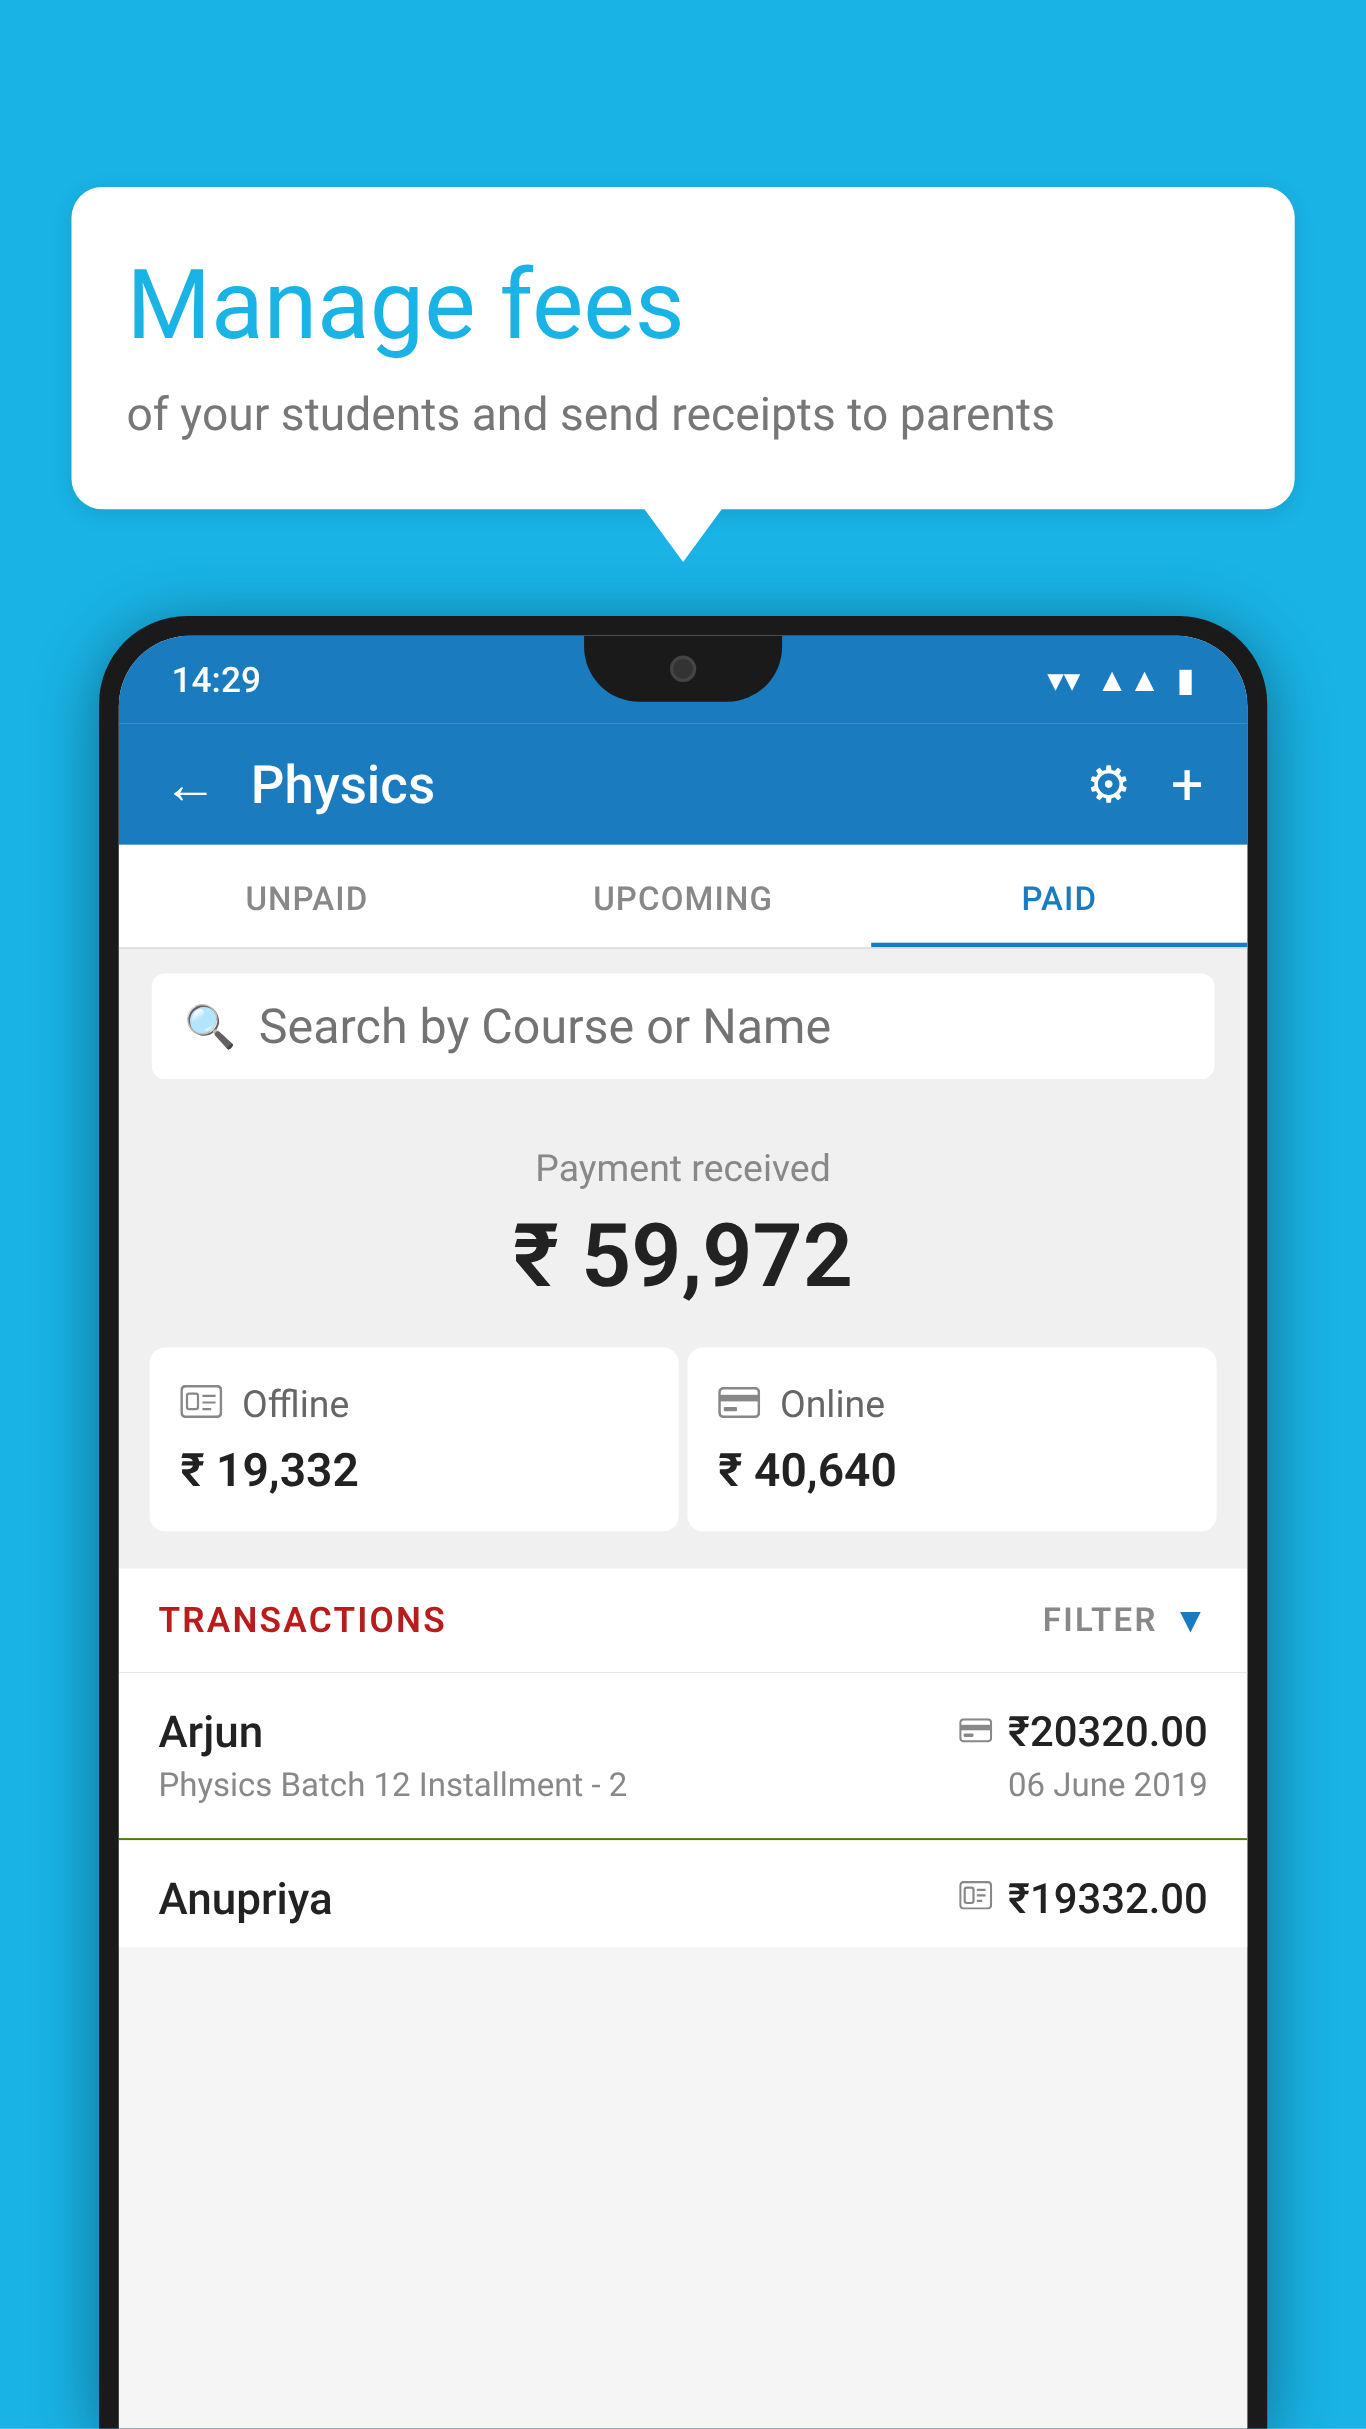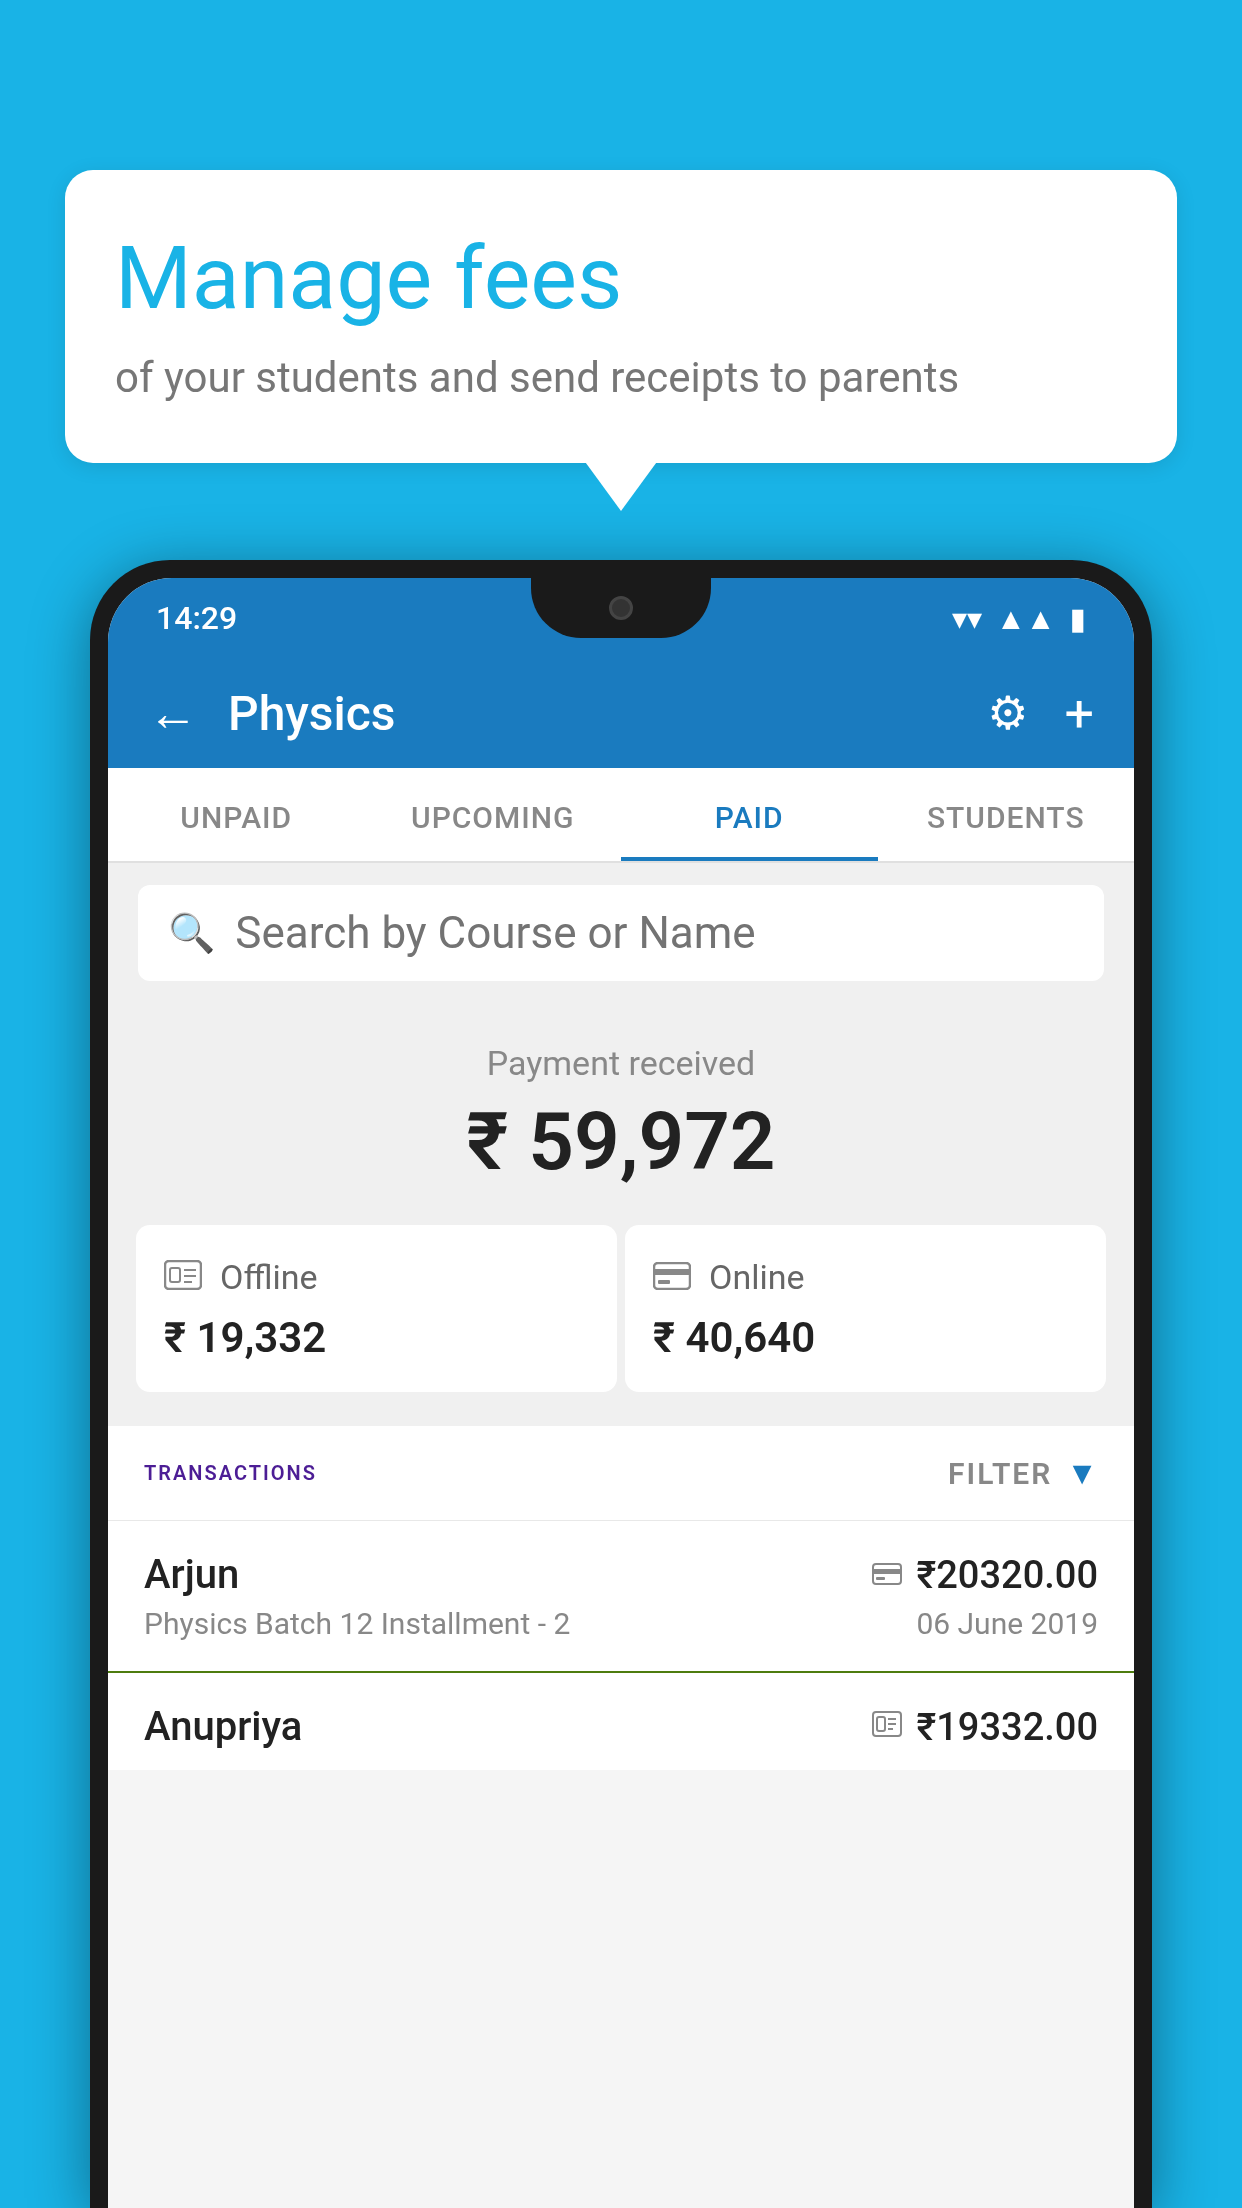--- a/index.html
+++ b/index.html
@@ -256,23 +256,23 @@
     
     .transactions-header {
       background: white;
       display: flex;
       align-items: center;
       justify-content: space-between;
       padding: 28px 36px;
       border-bottom: 1px solid #e8e8e8;
     }
     .transactions-label {
-      font-size: 20px;
+      font-size: 32px;
       font-weight: 600;
-      color: #4c1d95;
+      color: #b91c1c;
       letter-spacing: 2px;
     }
     .filter-container {
       display: flex;
       align-items: center;
       gap: 14px;
     }
     .filter-label {
       font-size: 30px;
       font-weight: 600;
@@ -366,21 +366,20 @@
       <span class="back-arrow">←</span>
       <span class="header-title">Physics</span>
       <span class="header-gear">⚙</span>
       <span class="header-plus">+</span>
     </div>
 
     <div class="tabs-container">
       <div class="tab">UNPAID</div>
       <div class="tab">UPCOMING</div>
       <div class="tab active">PAID</div>
-      <div class="tab">STUDENTS</div>
     </div>
 
     <div class="search-container">
       <div class="search-box">
         <span class="search-icon-wrap">🔍</span>
         <span class="search-input-display">Search by Course or Name</span>
       </div>
     </div>
 
     <div class="payment-received-section">

